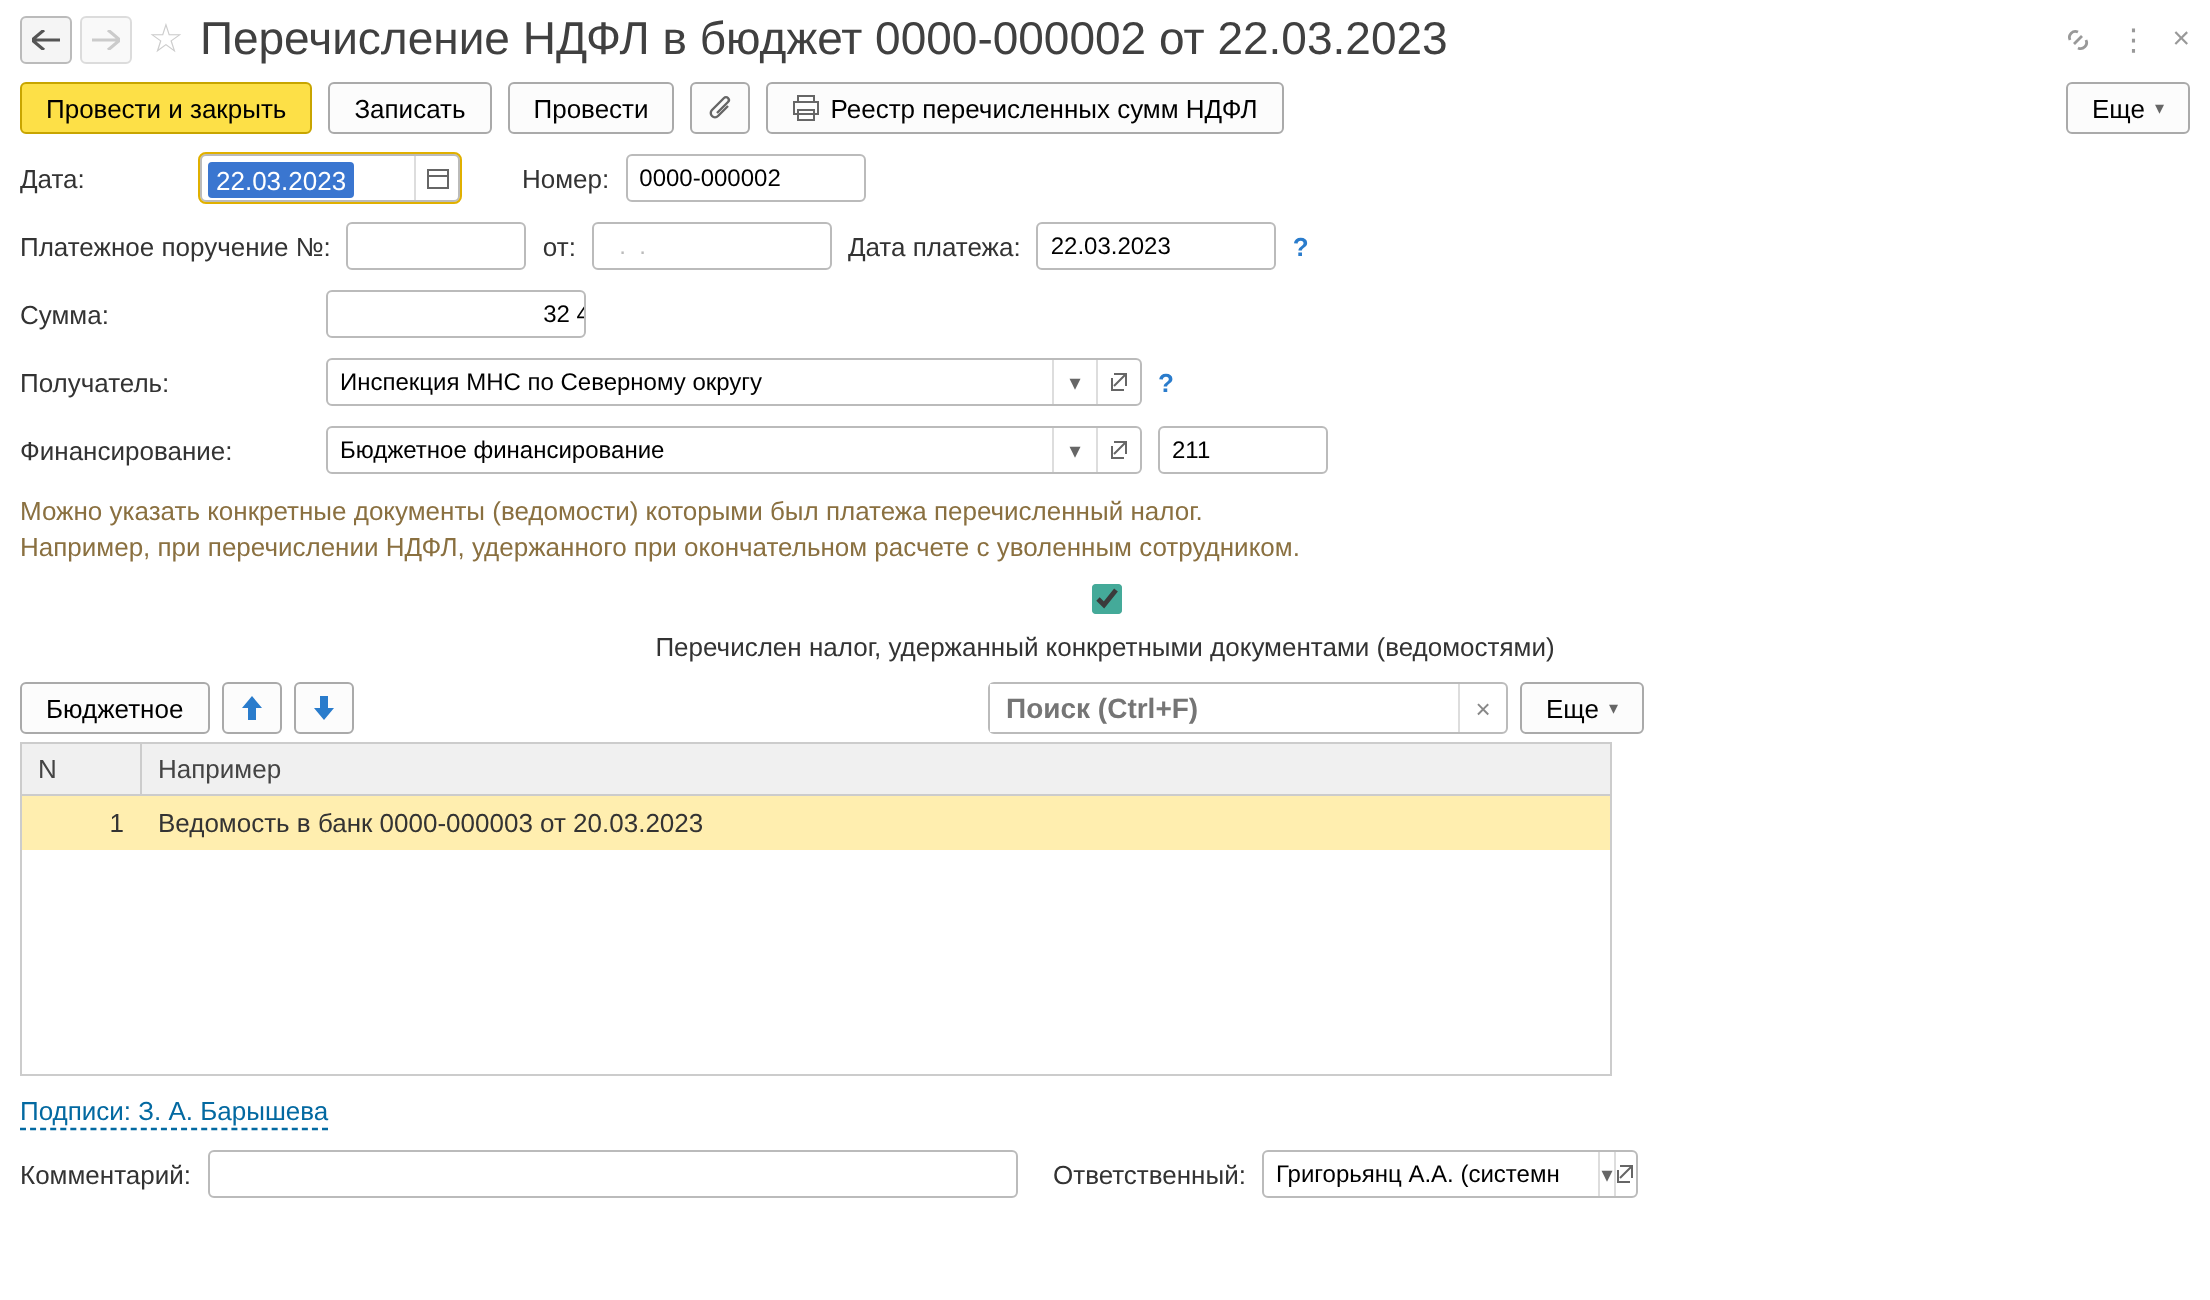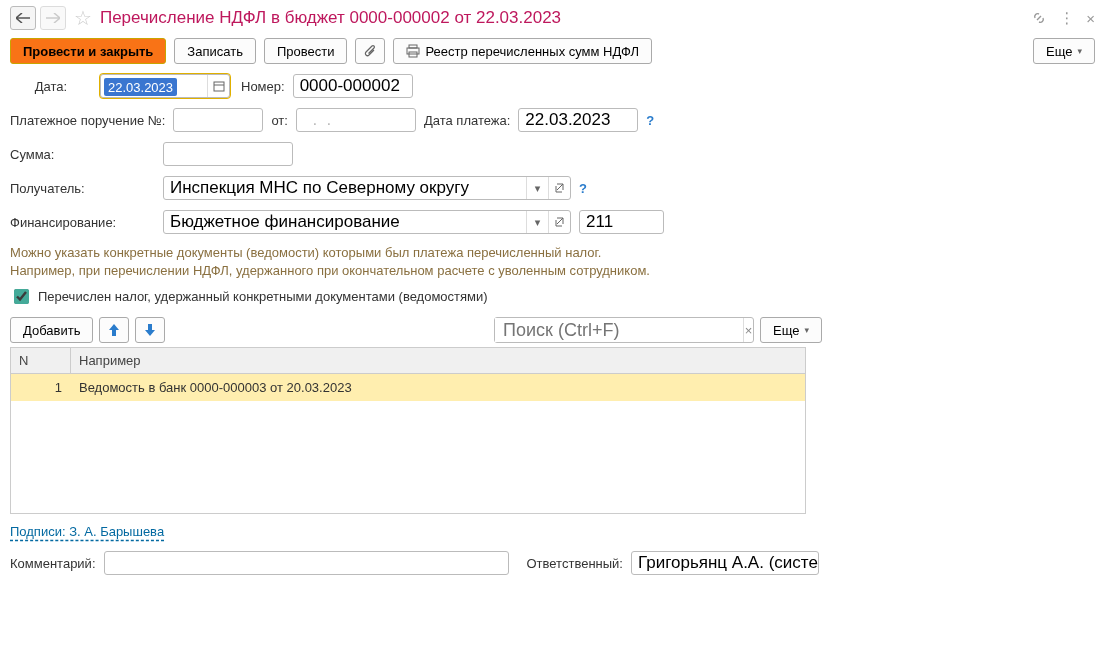--- a/index.html
+++ b/index.html
@@ -26,72 +26,72 @@
     border: 1px solid #bbb;
     background: #f5f5f5;
     border-radius: 3px;
     display: inline-flex;
     align-items: center;
     justify-content: center;
     cursor: pointer;
     font-size: 14px;
   }
   .star-icon { color: #ccc; font-size: 20px; margin: 0 4px; }
-  .title { font-size: 17px; font-weight: normal; flex: 1; color: #be185d; }
+  .title { font-size: 23px; font-weight: normal; flex: 1; color: #404040; }
   .top-right { display: flex; gap: 12px; align-items: center; color: #999; }
   .top-right span { cursor: pointer; font-size: 15px; }
 
   .cmd-bar { display: flex; align-items: center; gap: 8px; margin-bottom: 10px; }
   .btn {
     height: 26px;
     padding: 0 12px;
     border: 1px solid #aaa;
     background: #fcfcfc;
     border-radius: 3px;
     cursor: pointer;
     display: inline-flex;
     align-items: center;
     gap: 5px;
     font-size: 13px;
   }
   .btn.primary {
-    background: #f97316;
+    background: #fde047;
     border-color: #c8a500;
-    font-weight: bold;
+    font-weight: normal;
   }
   .btn.small { padding: 0 6px; width: 30px; justify-content: center; }
   .btn.more::after { content: " ▾"; font-size: 9px; color: #666; }
   .spacer { flex: 1; }
 
   .form-row {
     display: flex;
     align-items: center;
     gap: 8px;
     margin-bottom: 10px;
   }
   .lbl { min-width: 0; color: #333; }
-  .lbl.w1 { width: 82px; text-align: center; }
+  .lbl.w1 { width: 82px; }
   .lbl.w2 { min-width: 145px; }
   .inp-group {
     display: inline-flex;
     border: 1px solid #bbb;
     border-radius: 3px;
     height: 24px;
     overflow: hidden;
     background: #fff;
   }
   .inp-group.highlight {
     outline: 1.5px solid #e0b000;
     box-shadow: 0 0 0 1px #fff0c0;
   }
   .inp-group input {
     border: none;
     outline: none;
     padding: 0 6px;
-    font-size: 17px;
+    font-size: 12px;
     height: 100%;
     background: transparent;
   }
   .inp-group .addon {
     width: 22px;
     border-left: 1px solid #ddd;
     display: inline-flex;
     align-items: center;
     justify-content: center;
     color: #666;
@@ -104,33 +104,33 @@
     height: 18px;
     margin: 3px 0 3px 3px;
     padding: 0 4px;
     display: inline-flex;
     align-items: center;
     border-radius: 2px;
   }
   .help { color: #2a7ccc; cursor: pointer; font-weight: bold; }
 
   .hint-text { color: #8a7040; line-height: 1.4; margin-bottom: 6px; }
-  .chk-row { display: flex; align-items: center; gap: 6px; margin-bottom: 10px; }
+  .chk-row { display: flex; align-items: center; gap: 6px; margin-bottom: 10px; flex-direction: column; }
   .chk-row input { accent-color: #4a9; width: 15px; height: 15px; }
 
   .tbl-toolbar { display: flex; align-items: center; gap: 6px; margin-bottom: 4px; }
   .search-box {
     display: inline-flex;
     border: 1px solid #bbb;
     border-radius: 3px;
     height: 26px;
     width: 260px;
     background: #fff;
   }
-  .search-box input { border: none; outline: none; flex: 1; padding: 0 8px; font-size: 18px; }
+  .search-box input { border: none; outline: none; flex: 1; padding: 0 8px; font-size: 14px; font-weight: bold; }
   .search-box .clear { width: 24px; display: inline-flex; align-items: center; justify-content: center; color: #888; cursor: pointer; border-left: 1px solid #ddd; }
 
   .table {
     border: 1px solid #ccc;
     width: 796px;
     height: 167px;
     overflow: hidden;
   }
   .table-head { display: flex; background: #f0f0f0; border-bottom: 1px solid #ccc; }
   .table-head .th {
@@ -215,21 +215,21 @@
   <div class="inp-group highlight" style="width:130px">
     <span class="sel">22.03.2023</span>
     <span style="flex:1"></span>
     <span class="addon">
       <svg width="12" height="12" viewBox="0 0 12 12">
           <rect x="1" y="2" width="10" height="9" fill="none" stroke="#666"></rect>
           <line x1="1" y1="5" x2="11" y2="5" stroke="#666"></line>
         </svg>
     </span>
   </div>
-  <span class="lbl" style="margin-left:3px">Номер:</span>
+  <span class="lbl" style="margin-left:23px">Номер:</span>
   <div class="inp-group" style="width:120px">
     <input value="0000-000002" style="">
   </div>
 </div>
 
 <div class="form-row">
   <span class="lbl w2">Платежное поручение №:</span>
   <div class="inp-group" style="width:90px">
     <input value="" style="">
   </div>
@@ -289,21 +289,21 @@
   <div>Можно указать конкретные документы (ведомости) которыми был платежа перечисленный налог.</div>
   <div>Например, при перечислении НДФЛ, удержанного при окончательном расчете с уволенным сотрудником.</div>
 </div>
 
 <div class="chk-row">
   <input type="checkbox" checked="" style="">
   <span>Перечислен налог, удержанный конкретными документами (ведомостями)</span>
 </div>
 
 <div class="tbl-toolbar" style="width:812px">
-  <button class="btn">Добавить</button>
+  <button class="btn">Бюджетное</button>
   <button class="btn small">
     <svg class="arrow-up" width="12" height="14" viewBox="0 0 12 14">
         <path d="M6 1 L1 7 H4 V13 H8 V7 H11 Z" fill="#2a7ccc"></path>
       </svg>
   </button>
   <button class="btn small">
     <svg class="arrow-down" width="12" height="14" viewBox="0 0 12 14">
         <path d="M6 13 L1 7 H4 V1 H8 V7 H11 Z" fill="#2a7ccc"></path>
       </svg>
   </button>

